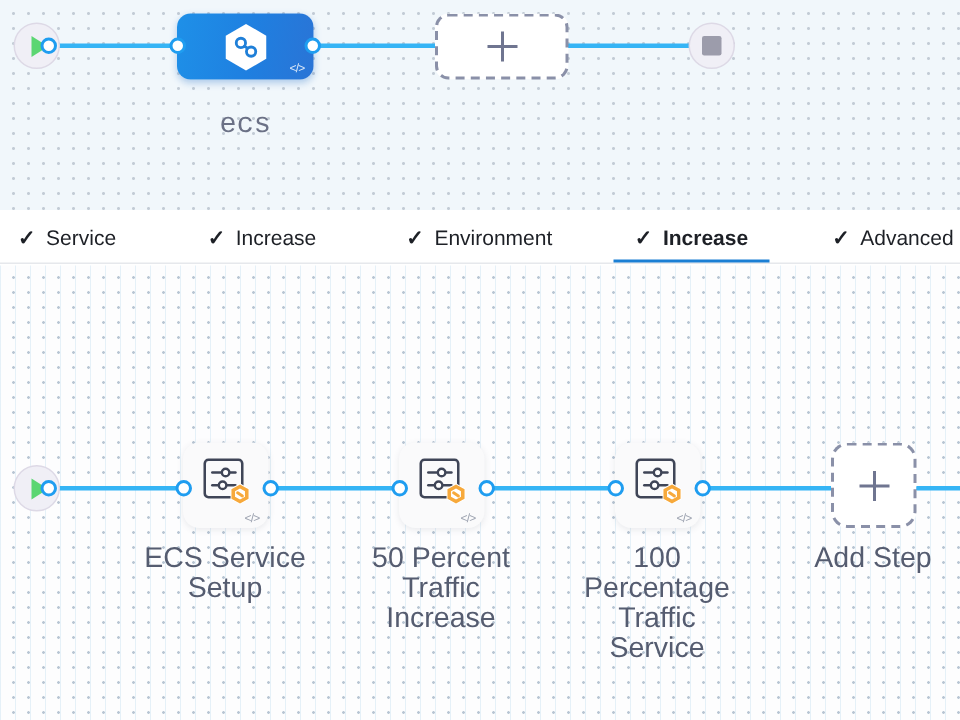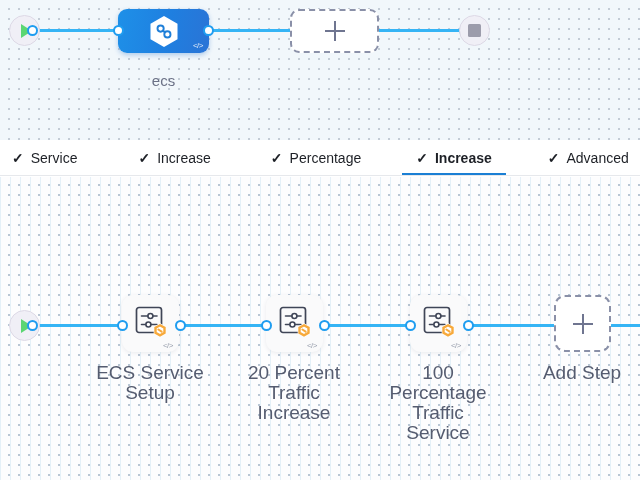--- a/index.html
+++ b/index.html
@@ -134,24 +134,25 @@
   .plus-sign:before, .plus-sign:after {
     content: "";
     position: absolute;
     background: #6f7590;
   }
   .plus-sign:before { left: 9px; top: 0; width: 2px; height: 20px; }
   .plus-sign:after  { top: 9px; left: 0; height: 2px; width: 20px; }
 
   .canvas-label {
     position: absolute;
-    font-size: 15px;
+    font-size: 19px;
     color: #6b7186;
     text-align: center;
     white-space: nowrap;
+    font-family: Liberation Mono, monospace;
   }
 
   
   .tabbar {
     position: absolute;
     left: 0; top: 140px;
     width: 640px;
     height: 36px;
     background: #ffffff;
     border-bottom: 1px solid #e6e8ec;
@@ -293,21 +294,21 @@
       <span class="tab-label">Service</span>
 
     </div>
     <div class="tab" style="margin-left:61px;">
       <span class="tick">✓</span>
       <span class="tab-label">Increase</span>
 
     </div>
     <div class="tab" style="margin-left:60px;">
       <span class="tick">✓</span>
-      <span class="tab-label">Percentage</span>
+      <span class="tab-label">Environment</span>
 
     </div>
     <div class="tab active" style="margin-left:55px;">
       <span class="tick">✓</span>
       <span class="tab-label">Increase</span>
       <span class="underline"></span>
     </div>
     <div class="tab" style="margin-left:56px;">
       <span class="tick">✓</span>
       <span class="tab-label">Advanced</span>
@@ -398,18 +399,18 @@
       <span class="code-tag2">&lt;/&gt;</span>
     </div>
     <div class="port" style="left:405px; top:143px;"></div>
     <div class="port" style="left:463px; top:143px;"></div>
 
     <div class="add-step" style="left:554px; top:118px;">
       <span class="plus-sign"></span>
     </div>
 
     <div class="step-label" style="left:90px; top:186px;">ECS Service Setup</div>
-    <div class="step-label" style="left:234px; top:186px;">20 Percent Traffic Increase</div>
+    <div class="step-label" style="left:234px; top:186px;">50 Percent Traffic Increase</div>
     <div class="step-label" style="left:378px; top:186px;">100 Percentage Traffic Service</div>
     <div class="step-label" style="left:522px; top:186px;">Add Step</div>
   </div>
 
 </div>
 
 </body></html>

